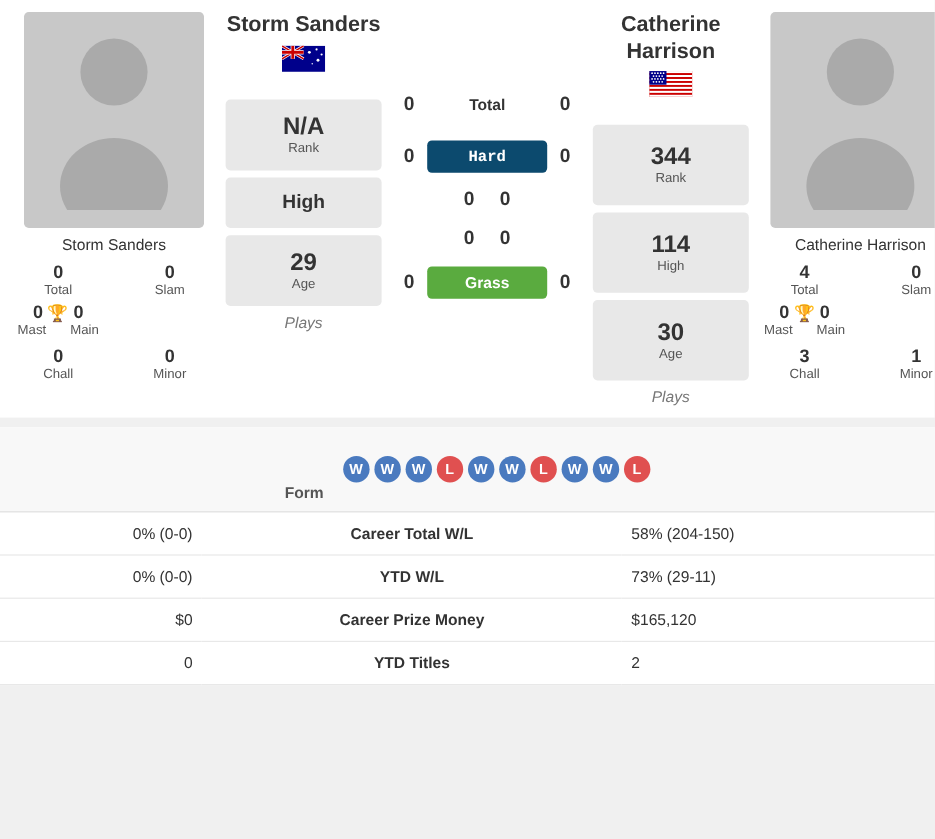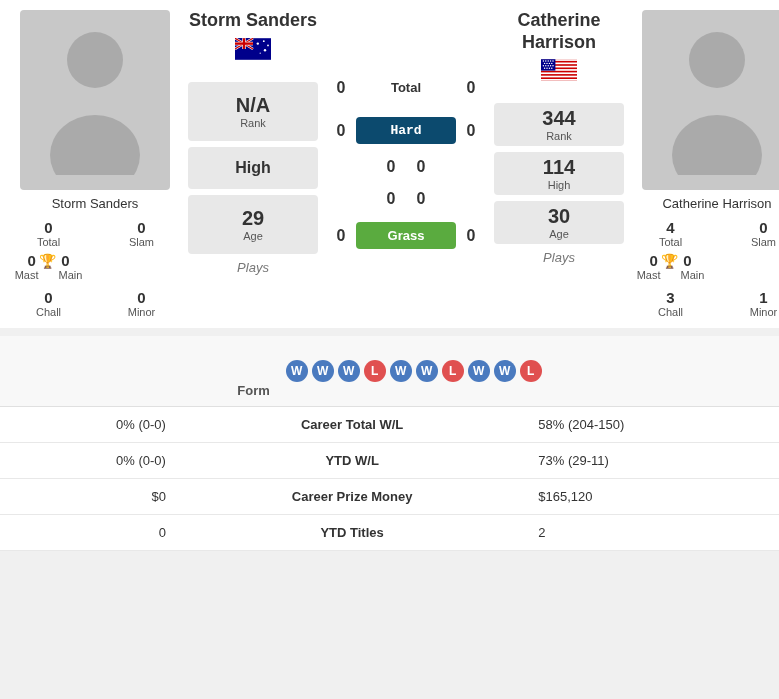--- a/index.html
+++ b/index.html
@@ -204,21 +204,21 @@
     .total-label {
       font-size: 13px;
       font-weight: bold;
       color: #333;
     }
 
     
     .right-stat-box {
       background: #e8e8e8;
       border-radius: 4px;
-      padding: 4px 16px;
+      padding: 16px 16px;
       text-align: center;
       width: 100%;
       margin-top: 8px;
     }
 
     
     .bottom-section {
       margin-top: 8px;
       background: #fff;
     }
@@ -258,21 +258,21 @@
     .stats-table {
       width: 100%;
       border-collapse: collapse;
     }
 
     .stats-table tr {
       border-bottom: 1px solid #e8e8e8;
     }
 
     .stats-table td {
-      padding: 10px 20px;
+      padding: 10px 8px;
       text-align: center;
     }
 
     .stats-table .left-val {
       text-align: right;
       color: #333;
     }
 
     .stats-table .right-val {
       text-align: left;

